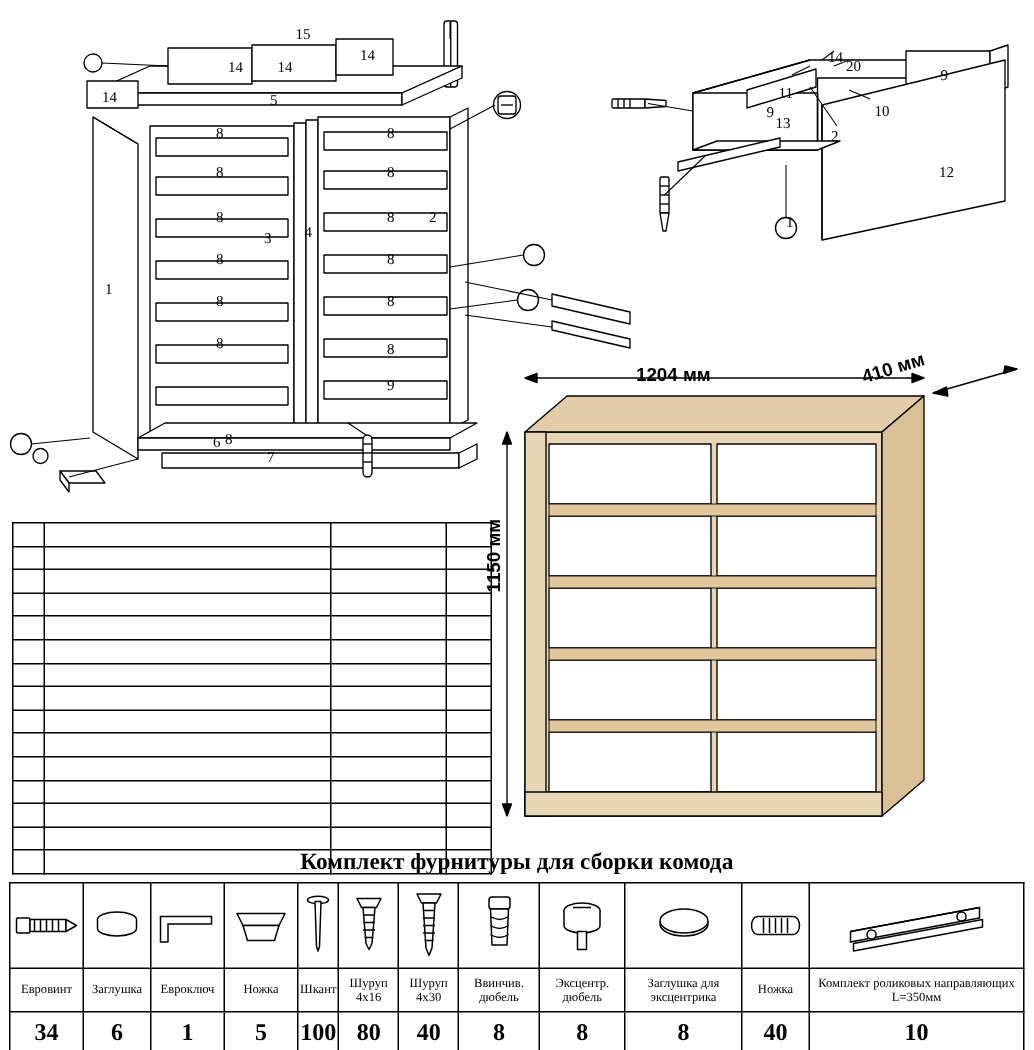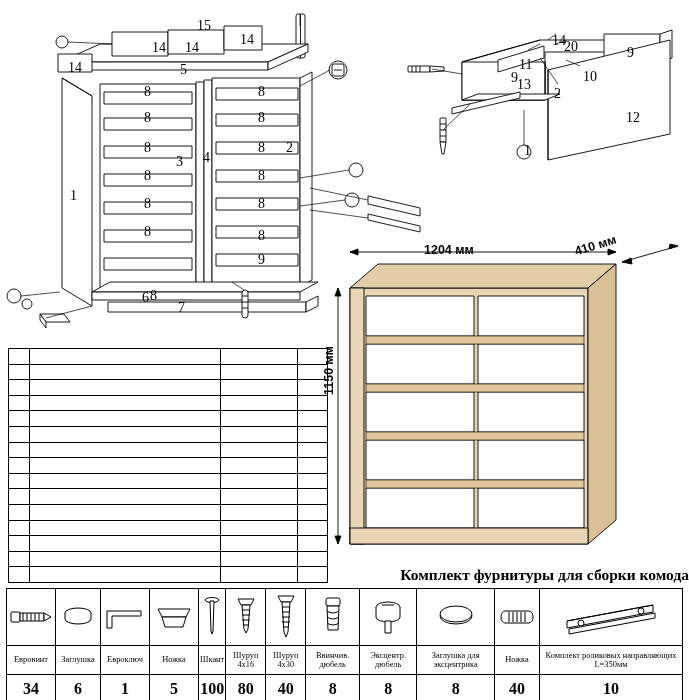--- a/index.html
+++ b/index.html
@@ -24,21 +24,21 @@
     white-space:nowrap;
   }
   .parts-table td.num{width:14px;text-align:center;}
   .parts-table td.nm{width:170px;text-align:left;}
   .parts-table td.nm.ind{padding-left:22px;}
   .parts-table td.sz{width:72px;text-align:center;}
   .parts-table td.qt{width:24px;text-align:center;}
 
   
   .hw-title{
-    position:absolute;left:0;top:566px;width:689px;text-align:right;
+    position:absolute;left:0;top:566px;width:689px;text-align:center;
     font-size:15.5px;font-weight:bold;font-family:"Liberation Serif", serif;
   }
 
   
   .hw-table{
     position:absolute;left:6px;top:588px;width:677px;
     border-collapse:collapse;font-family:"Liberation Serif", serif;
   }
   .hw-table td{border:1px solid #000;text-align:center;vertical-align:middle;}
   .hw-table tr.icons td{height:56px;padding:0;}
@@ -51,21 +51,21 @@
   .dim{
     position:absolute;font-weight:bold;font-size:12.5px;
     font-family:"Liberation Sans", sans-serif;
   }
   .dim.w{left:424px;top:243px;}
   .dim.d{left:573px;top:245px;transform:rotate(-17deg);transform-origin:left top;}
   .dim.h{left:322px;top:395px;transform:rotate(-90deg);transform-origin:left top;}
 
   
   .cn{
-    position:absolute;font-size:14px;font-family:"Liberation Serif", serif;
+    position:absolute;font-size:10px;font-family:"Liberation Serif", serif;
     font-weight:normal;color:#000;
   }
 </style>
 </head>
 <body>
 
 <div class="root">
 
   <svg class="svglayer" viewBox="0 0 689 700">
     <g fill="none" stroke="#000" stroke-width="0.9" stroke-linejoin="round">

